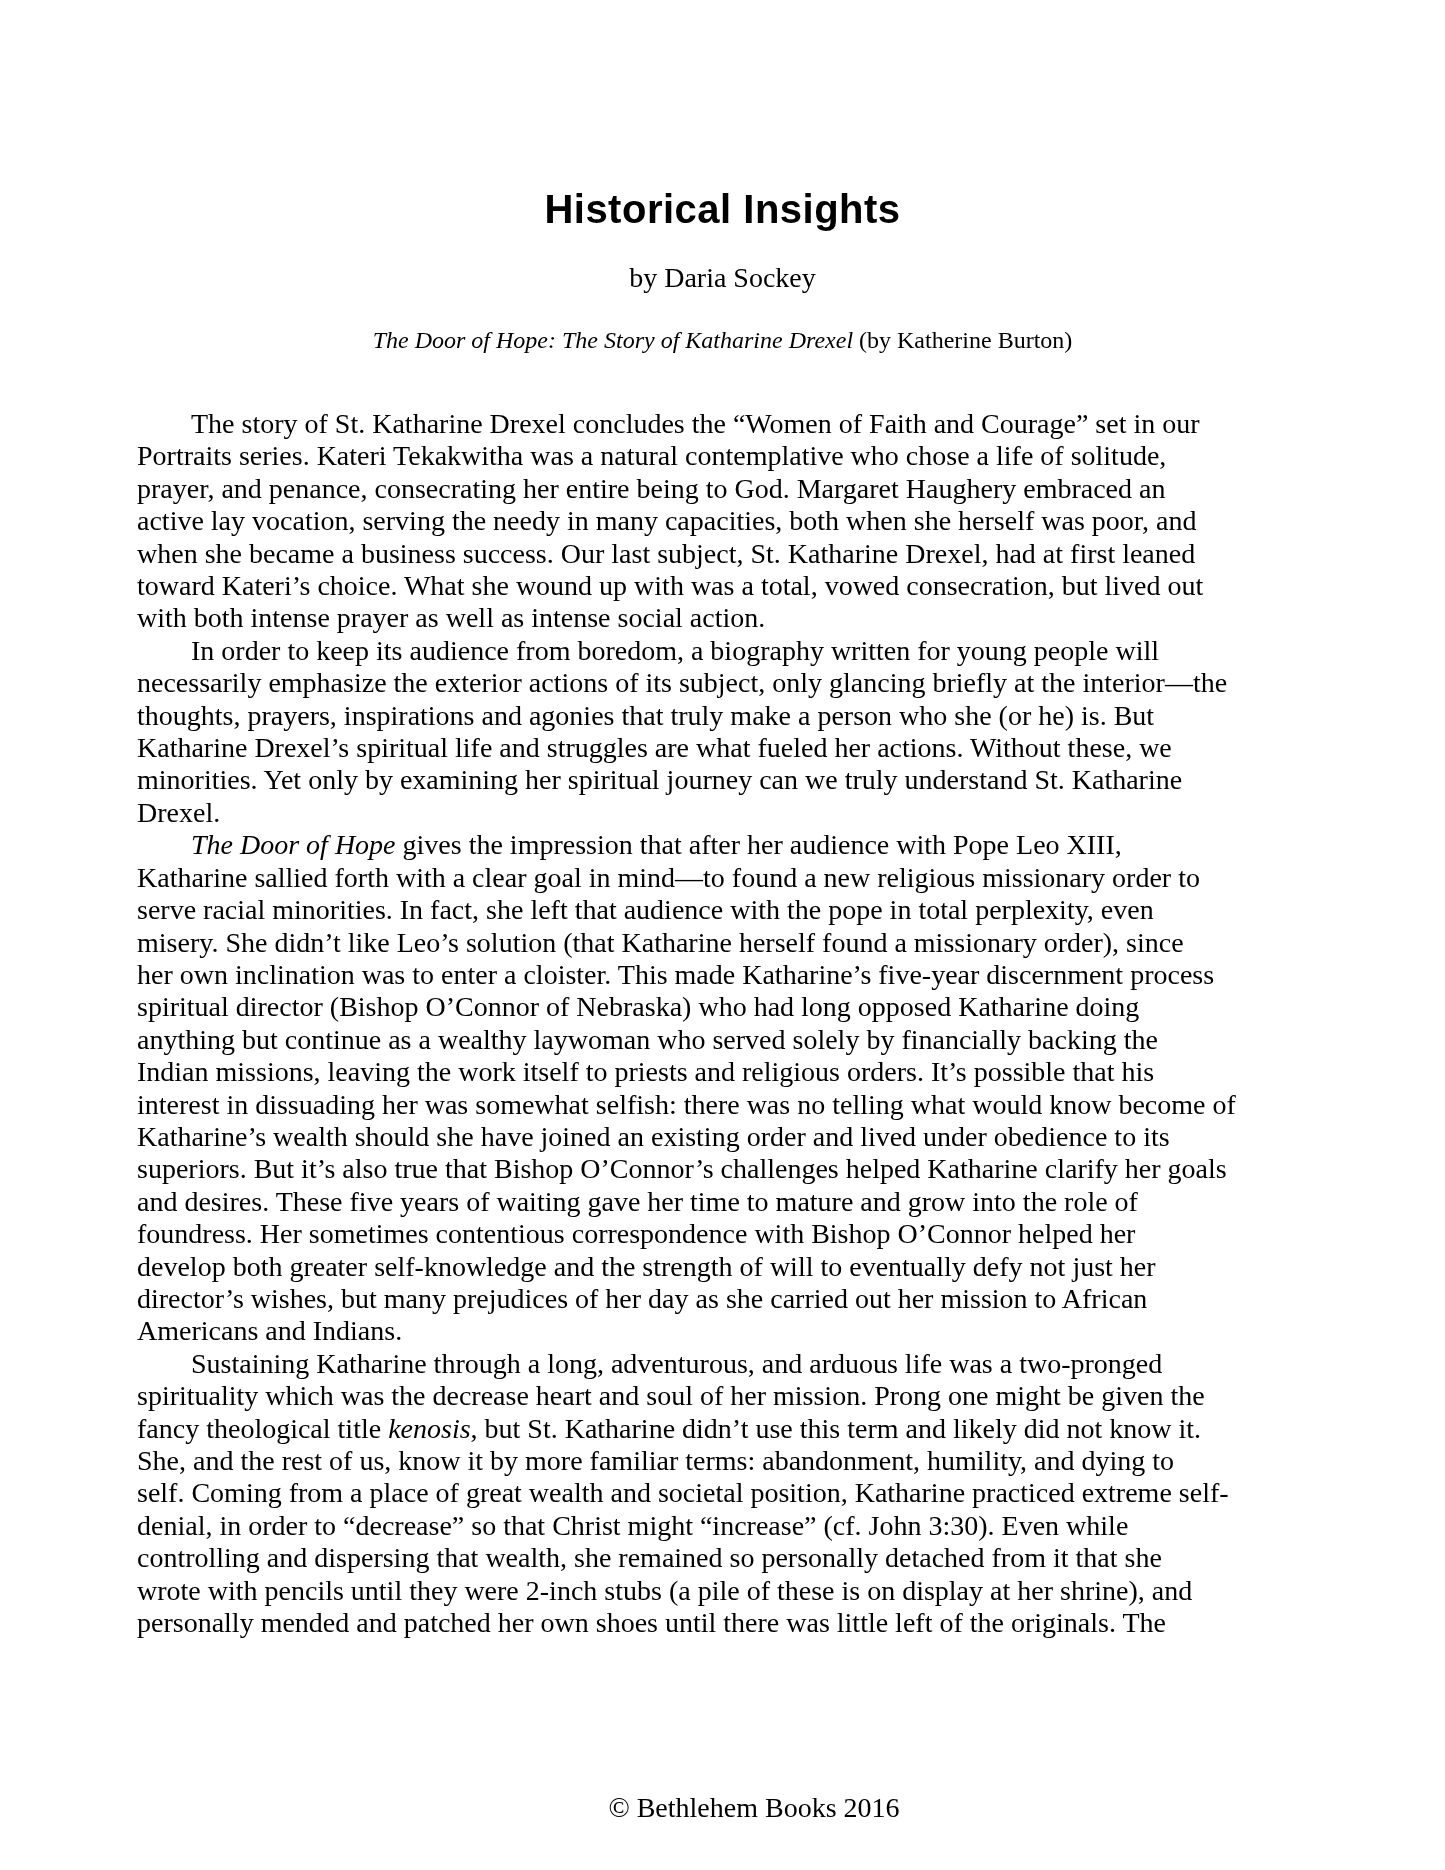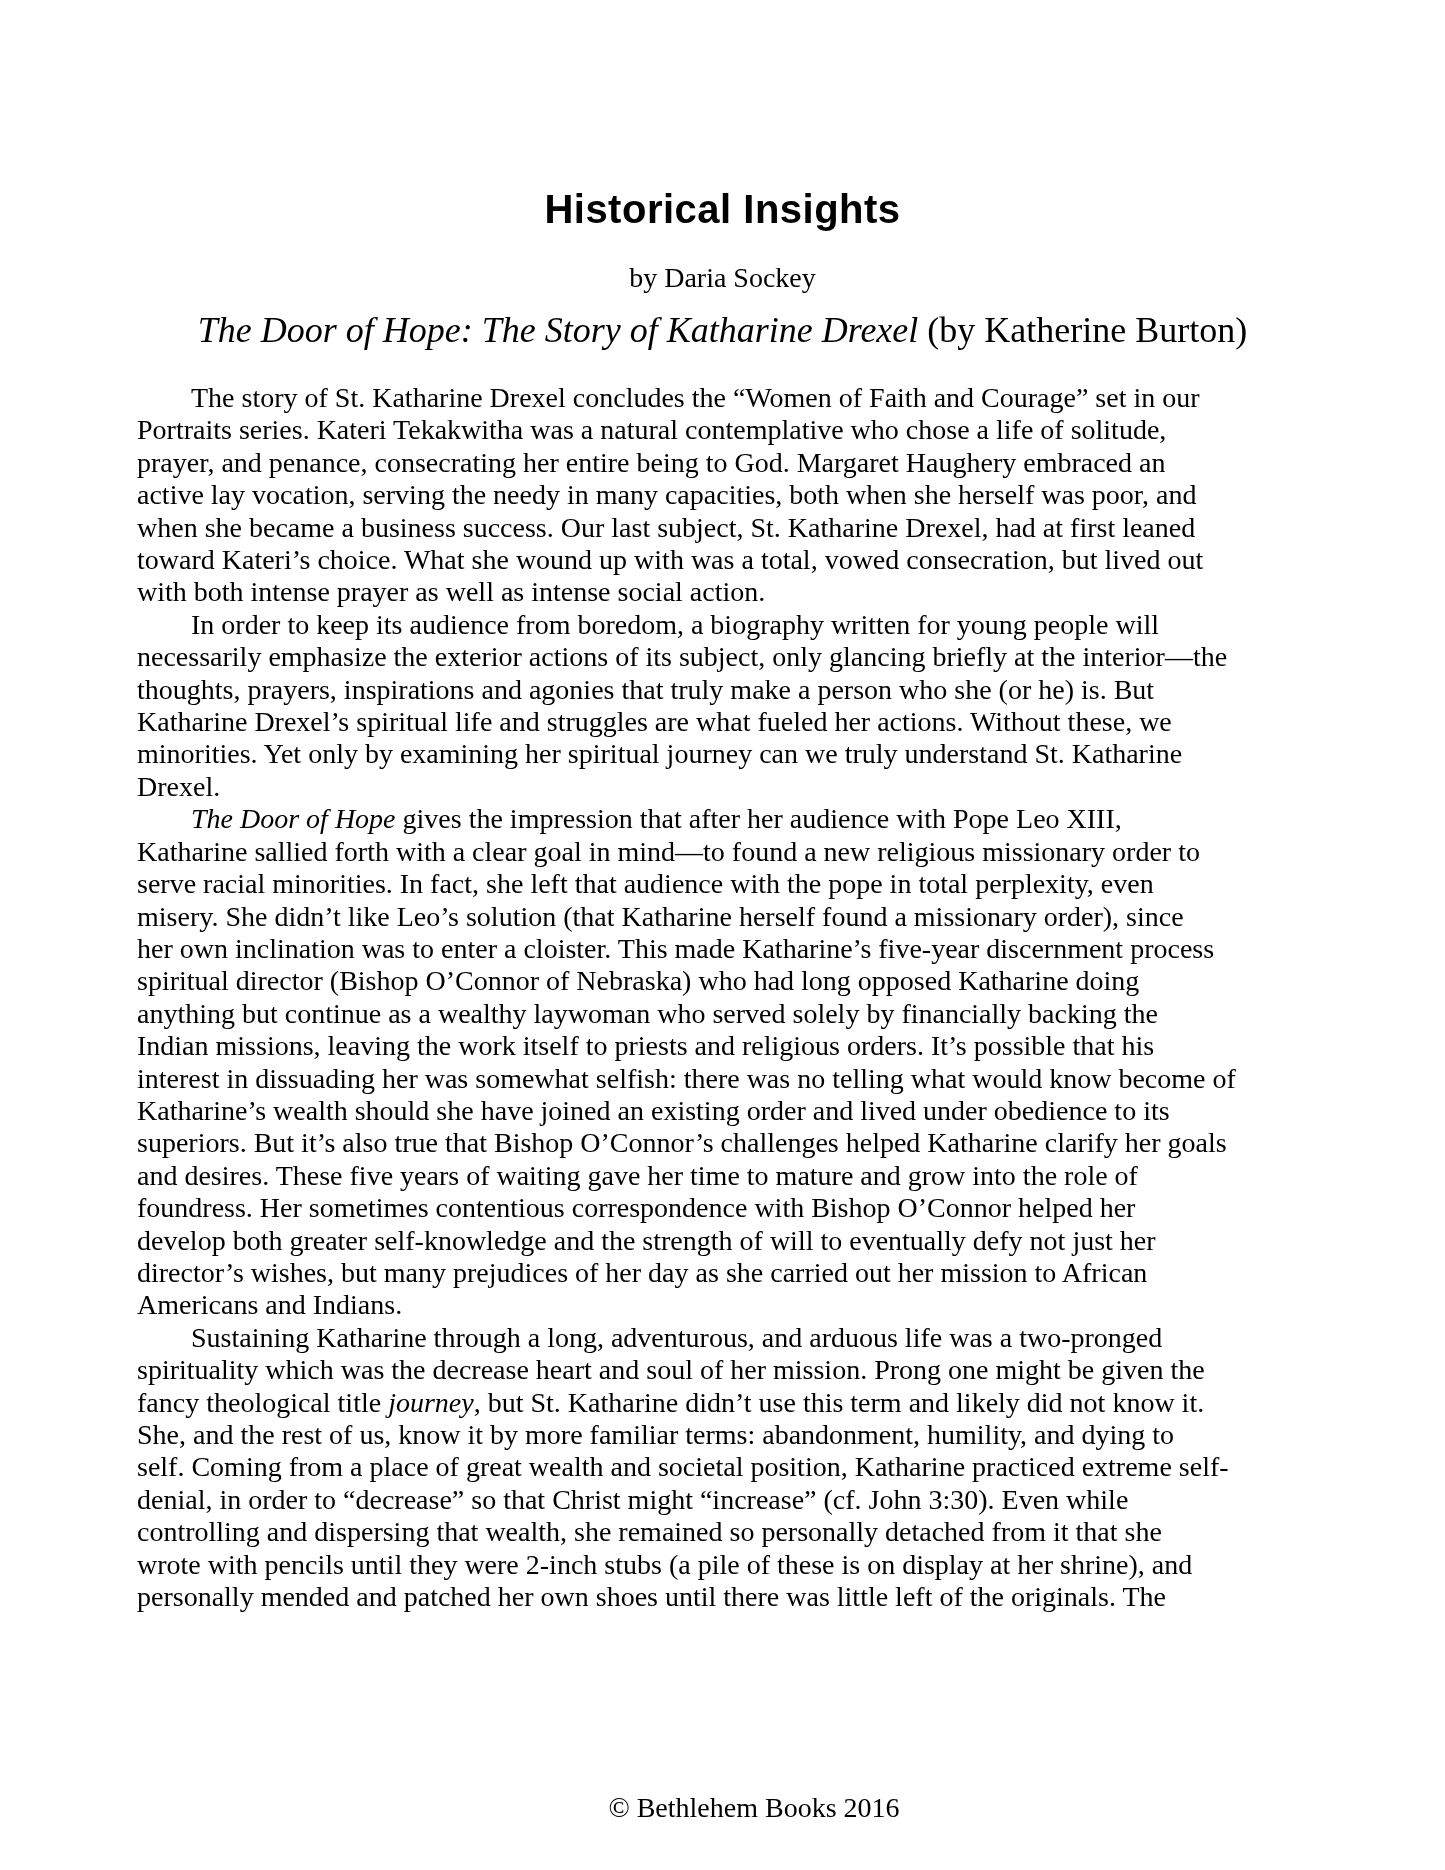--- a/index.html
+++ b/index.html
@@ -31,30 +31,30 @@
     font-size: 40px;
     line-height: 48px;
     letter-spacing: 0.5px;
   }
   .byline {
     margin-top: 29px;
     font-size: 28px;
     line-height: 32px;
   }
   .subtitle {
-    margin-top: 20px;
-    font-size: 36px;
+    margin-top: 30px;
+    font-size: 24px;
     line-height: 32px;
     white-space: pre;
   }
   .italic {
     font-style: italic;
   }
   .article-body {
-    margin-top: 36px;
+    margin-top: 52px;
     margin-left: 137px;
     font-size: 28px;
     line-height: 32.4px;
   }
   .paragraph {
     margin: 0;
   }
   .line {
     white-space: pre;
   }
@@ -113,21 +113,21 @@
         <div class="line"><span>superiors. But it’s also true that Bishop O’Connor’s challenges helped Katharine clarify her goals</span></div>
         <div class="line"><span>and desires. These five years of waiting gave her time to mature and grow into the role of</span></div>
         <div class="line"><span>foundress. Her sometimes contentious correspondence with Bishop O’Connor helped her</span></div>
         <div class="line"><span>develop both greater self-knowledge and the strength of will to eventually defy not just her</span></div>
         <div class="line"><span>director’s wishes, but many prejudices of her day as she carried out her mission to African</span></div>
         <div class="line"><span>Americans and Indians.</span></div>
       </div>
       <div class="paragraph">
         <div class="line first"><span>Sustaining Katharine through a long, adventurous, and arduous life was a two-pronged</span></div>
         <div class="line"><span>spirituality which was the decrease heart and soul of her mission. Prong one might be given the</span></div>
-        <div class="line"><span>fancy theological title </span><span class="italic">journey</span><span>, but St. Katharine didn’t use this term and likely did not know it.</span></div>
+        <div class="line"><span>fancy theological title </span><span class="italic">kenosis</span><span>, but St. Katharine didn’t use this term and likely did not know it.</span></div>
         <div class="line"><span>She, and the rest of us, know it by more familiar terms: abandonment, humility, and dying to</span></div>
         <div class="line"><span>self. Coming from a place of great wealth and societal position, Katharine practiced extreme self-</span></div>
         <div class="line"><span>denial, in order to “decrease” so that Christ might “increase” (cf. John 3:30). Even while</span></div>
         <div class="line"><span>controlling and dispersing that wealth, she remained so personally detached from it that she</span></div>
         <div class="line"><span>wrote with pencils until they were 2-inch stubs (a pile of these is on display at her shrine), and</span></div>
         <div class="line"><span>personally mended and patched her own shoes until there was little left of the originals. The</span></div>
       </div>
     </main>
 
   <div class="footer">© Bethlehem Books 2016</div>

